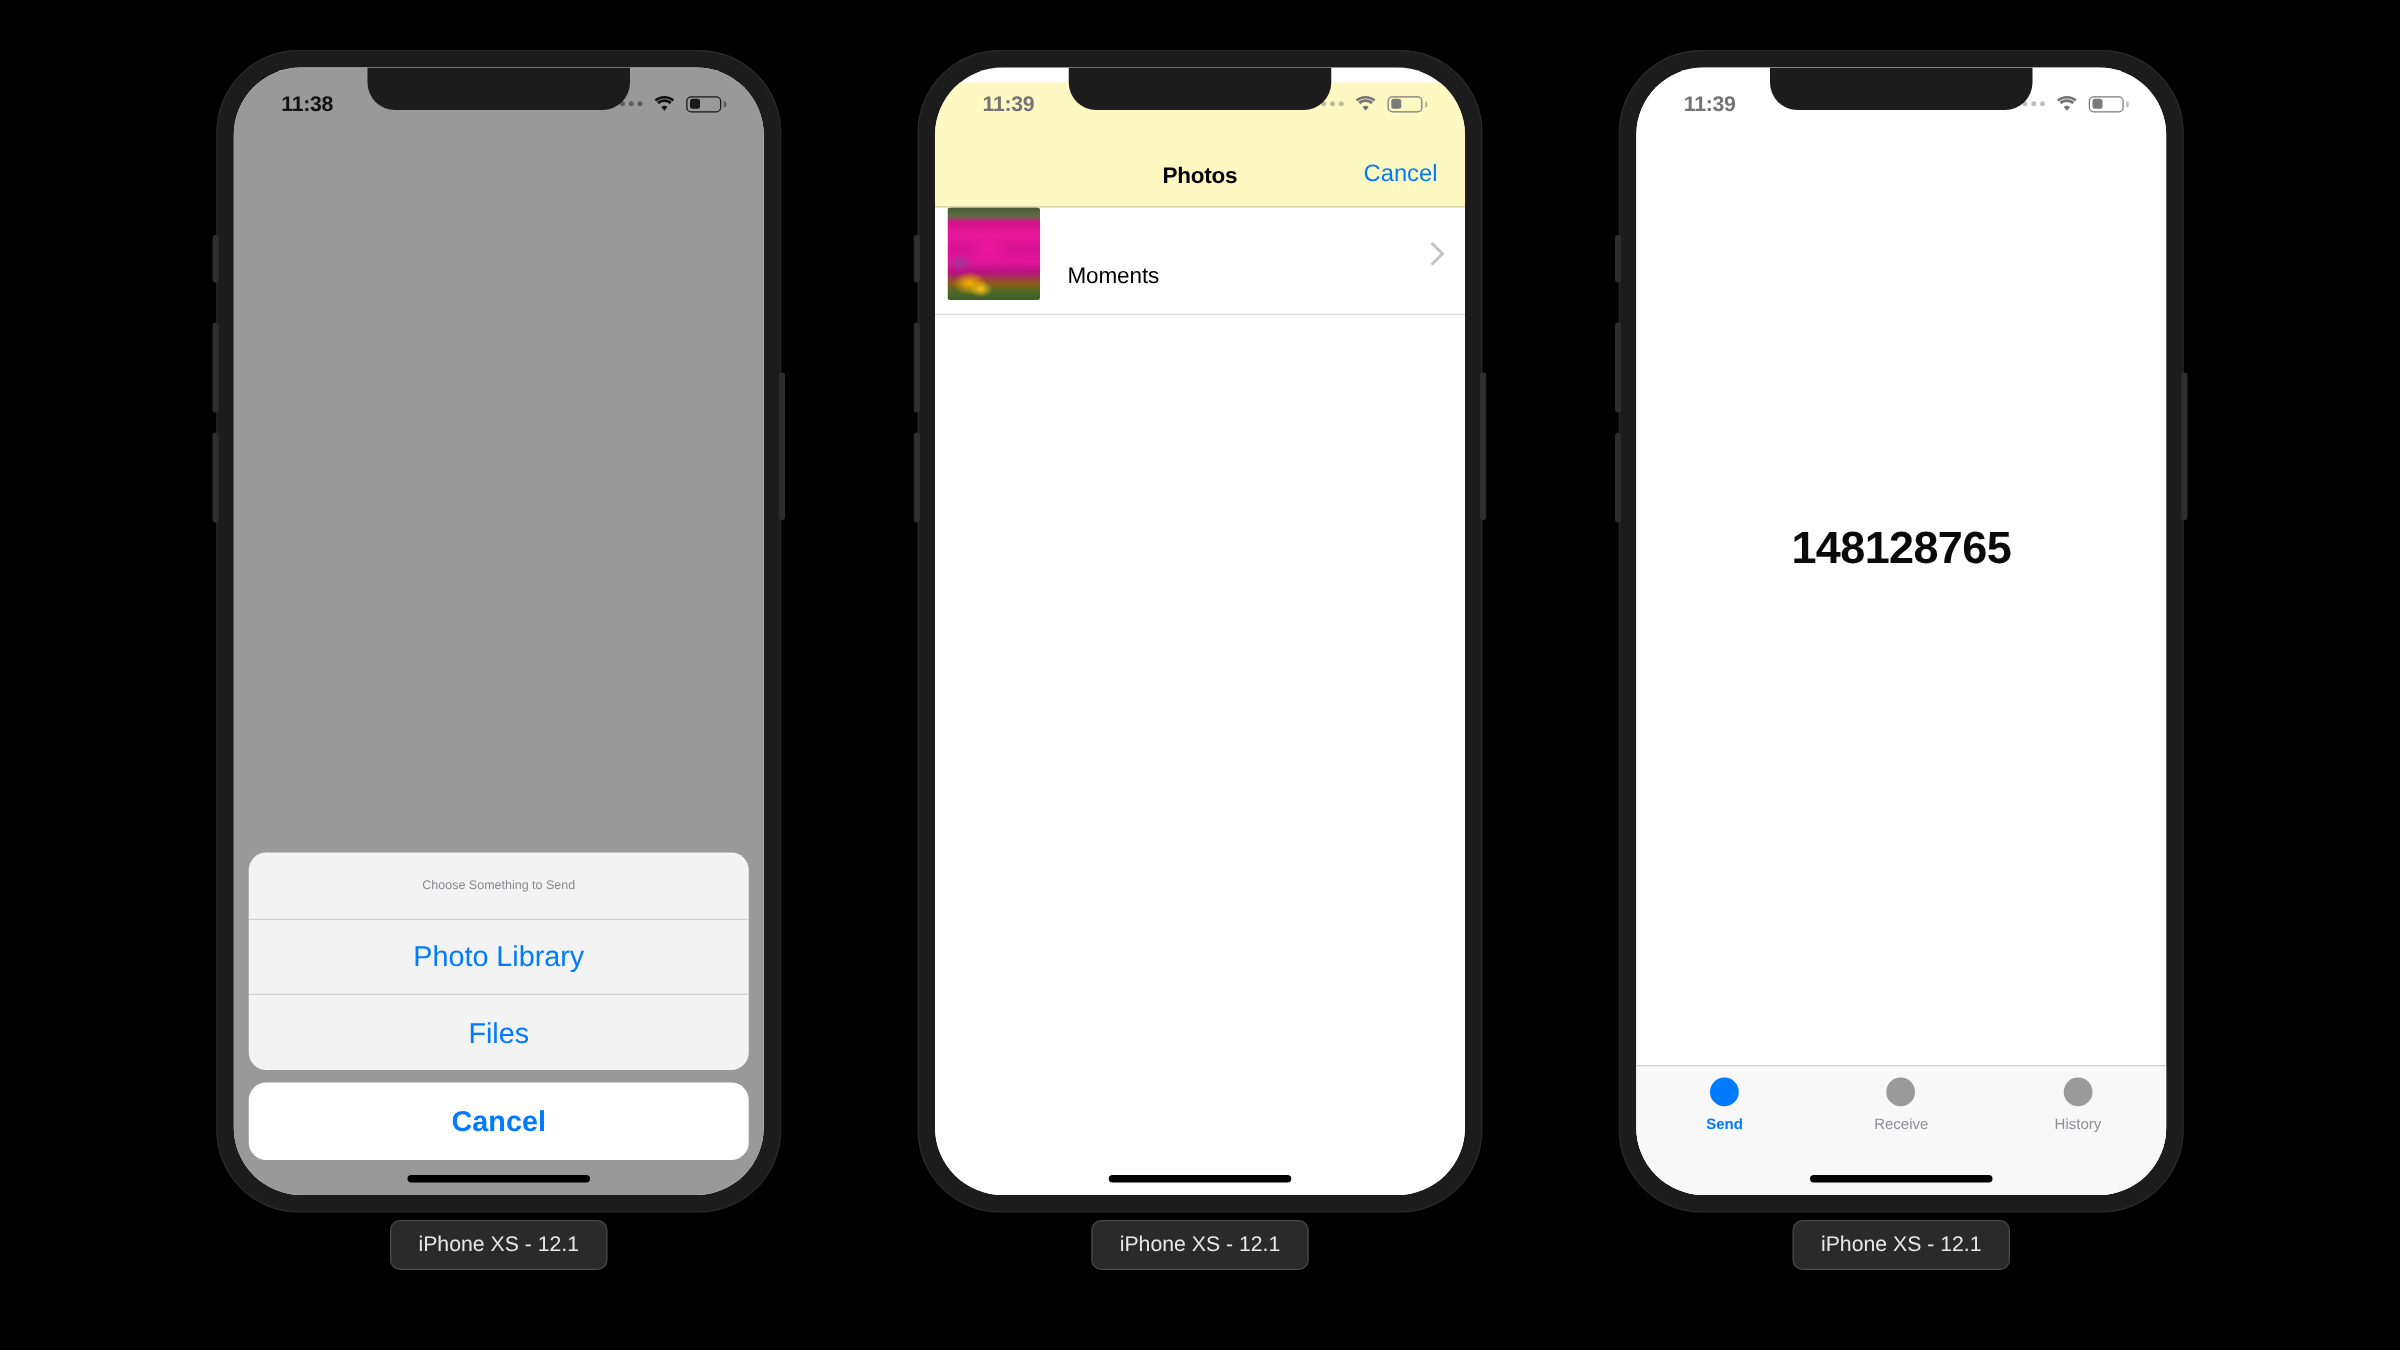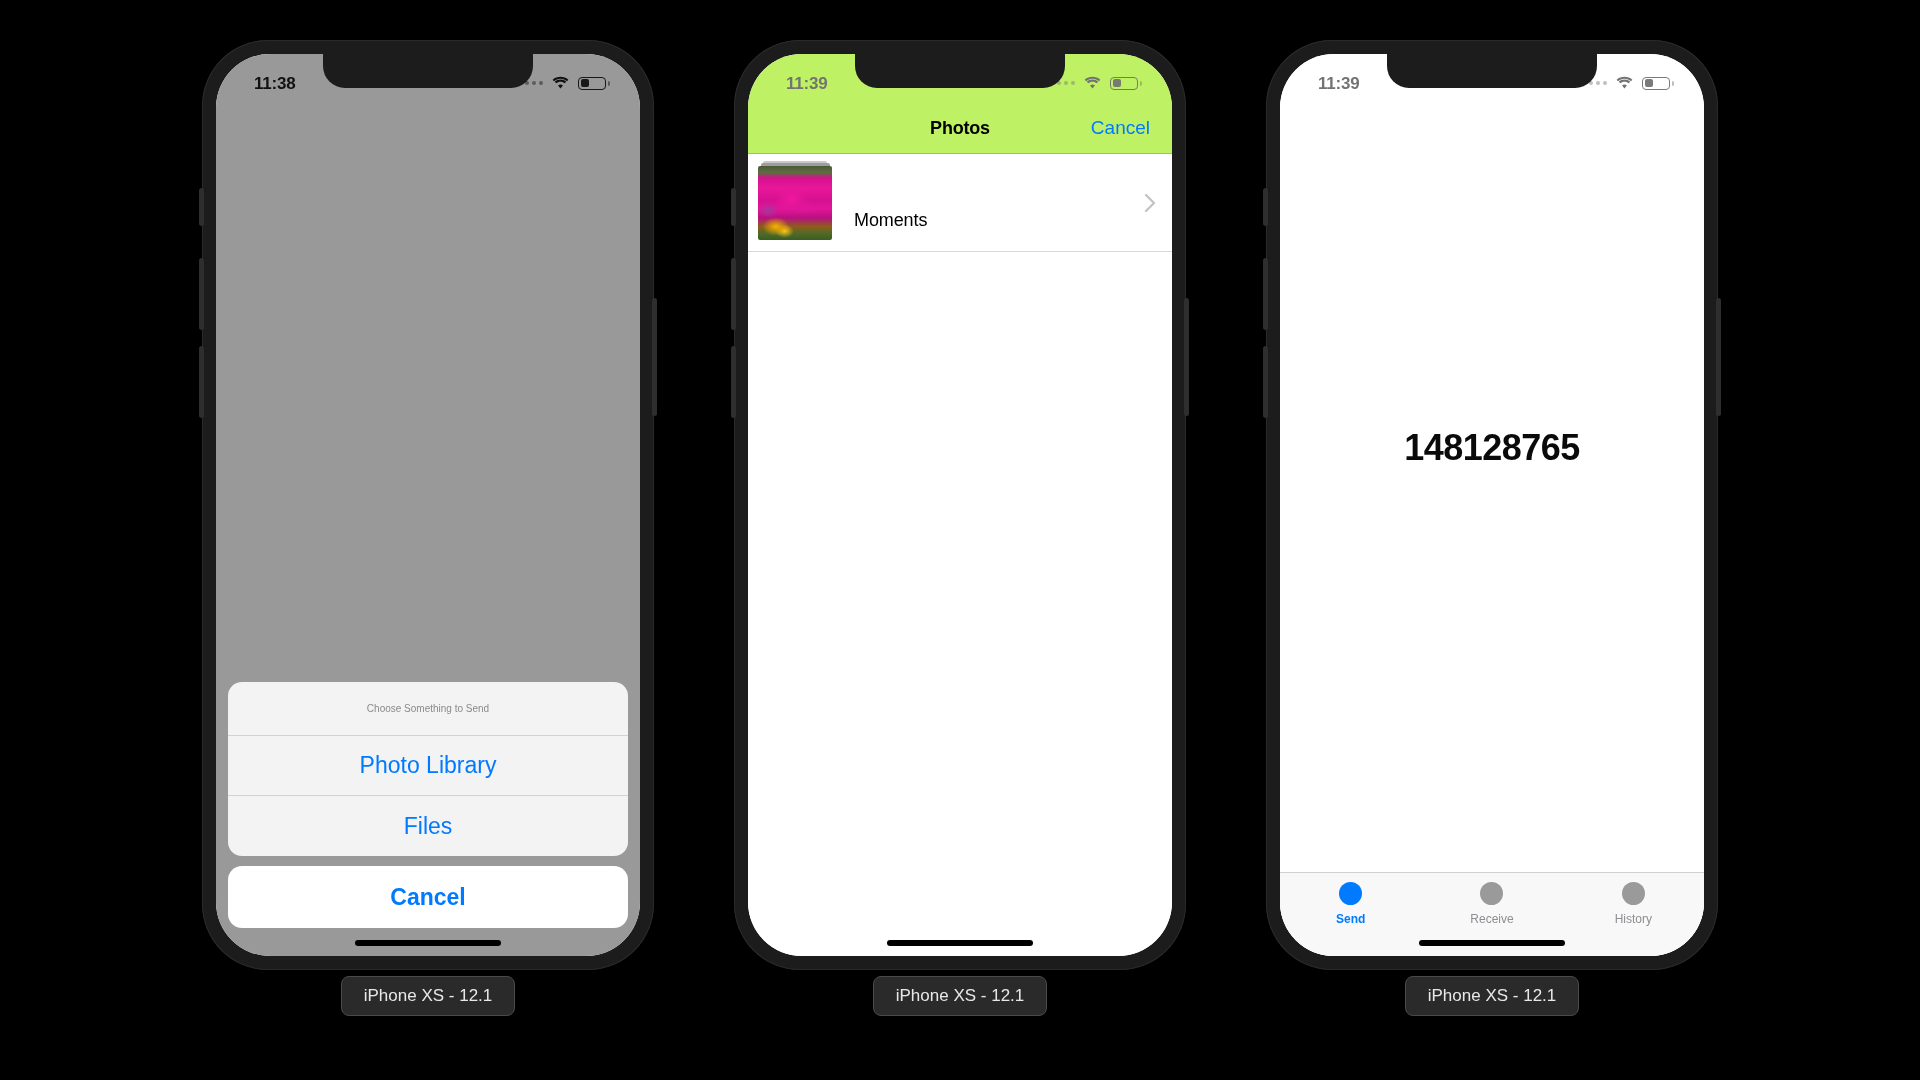--- a/index.html
+++ b/index.html
@@ -12,21 +12,21 @@
     overflow: hidden;
     position: relative;
   }
 
   .stage {
     position: absolute;
     inset: 0;
     display: flex;
     align-items: flex-start;
     justify-content: center;
-    gap: 80px;
+    gap: 109px;
     padding-top: 40px;
   }
 
   .sim-unit {
     display: flex;
     flex-direction: column;
     align-items: center;
   }
 
   
@@ -188,23 +188,23 @@
     align-items: center;
     justify-content: center;
     font-size: 23px;
     font-weight: bold;
     color: #007aff;
   }
 
   
   .nav-bar {
     position: absolute;
-    top: 0; left: 0; right: 0;
+    top: 12px; left: 0; right: 0;
     height: 100px;
-    background: #bef264;
+    background: #fef9c3;
     border-bottom: 0.5px solid rgba(0,0,0,0.18);
     z-index: 25;
   }
   .nav-inner {
     position: absolute;
     left: 0; right: 0; bottom: 0;
     height: 50px;
     display: flex;
     align-items: center;
     padding: 0 22px;
@@ -306,21 +306,21 @@
     justify-content: center;
     padding-bottom: 30px;
   }
   .device-code {
     font-size: 36px;
     font-weight: bold;
     color: #0a0a0a;
     letter-spacing: -0.5px;
   }
   .tab-bar {
-    height: 84px;
+    height: 104px;
     background: #f8f8f8;
     border-top: 0.5px solid rgba(0,0,0,0.16);
     display: flex;
     align-items: flex-start;
     padding-top: 9px;
   }
   .tab-item {
     flex: 1;
     display: flex;
     flex-direction: column;

